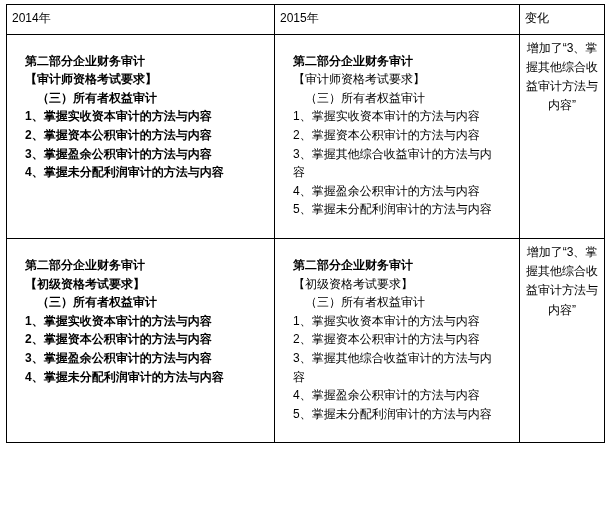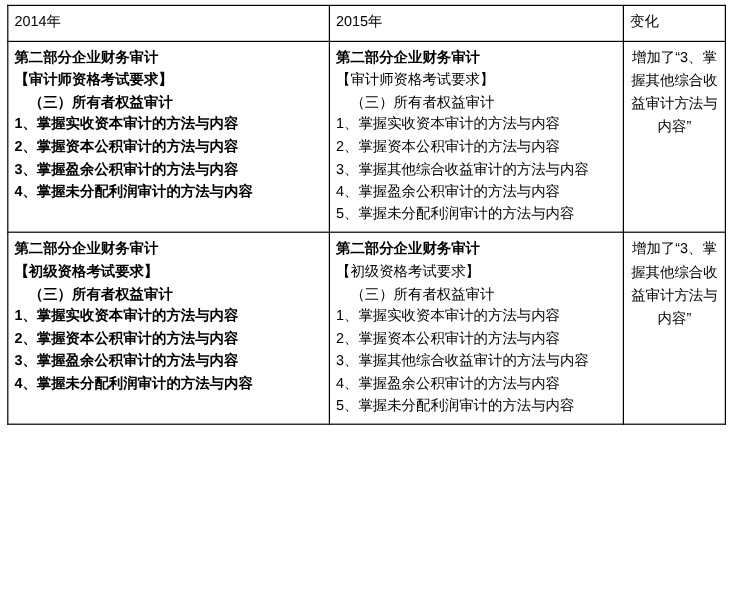--- a/index.html
+++ b/index.html
@@ -42,21 +42,21 @@
   thead td {
     text-align: left;
     font-weight: bold;
     font-size: 12.5px;
     padding-top: 7px;
     padding-bottom: 7px;
     vertical-align: middle;
   }
 
   .blk {
-    margin: 0;
+    margin: 13px;
     padding: 0;
   }
   .ln {
     margin: 0;
     padding: 0;
     white-space: normal;
   }
   .bold {
     font-weight: bold;
   }

